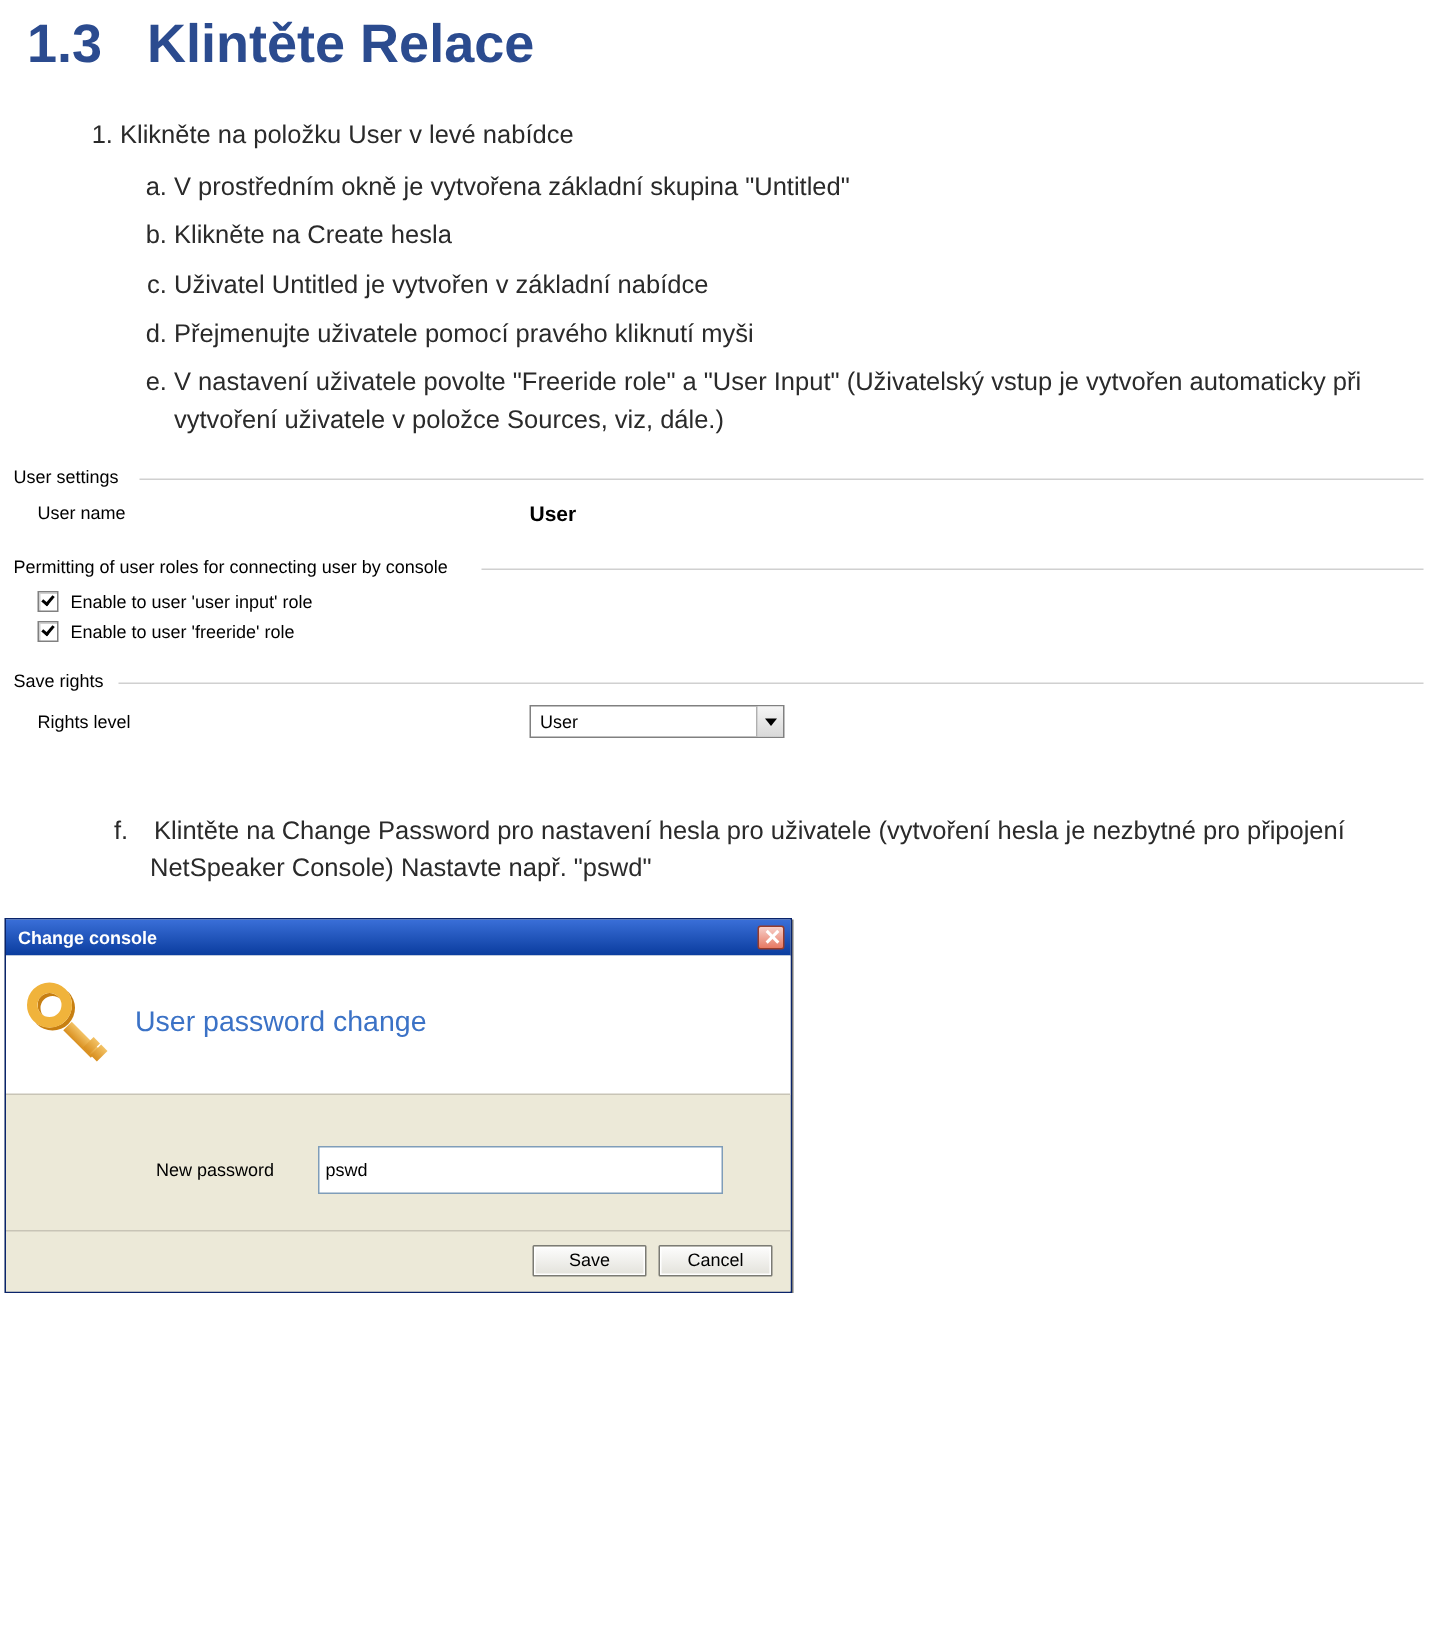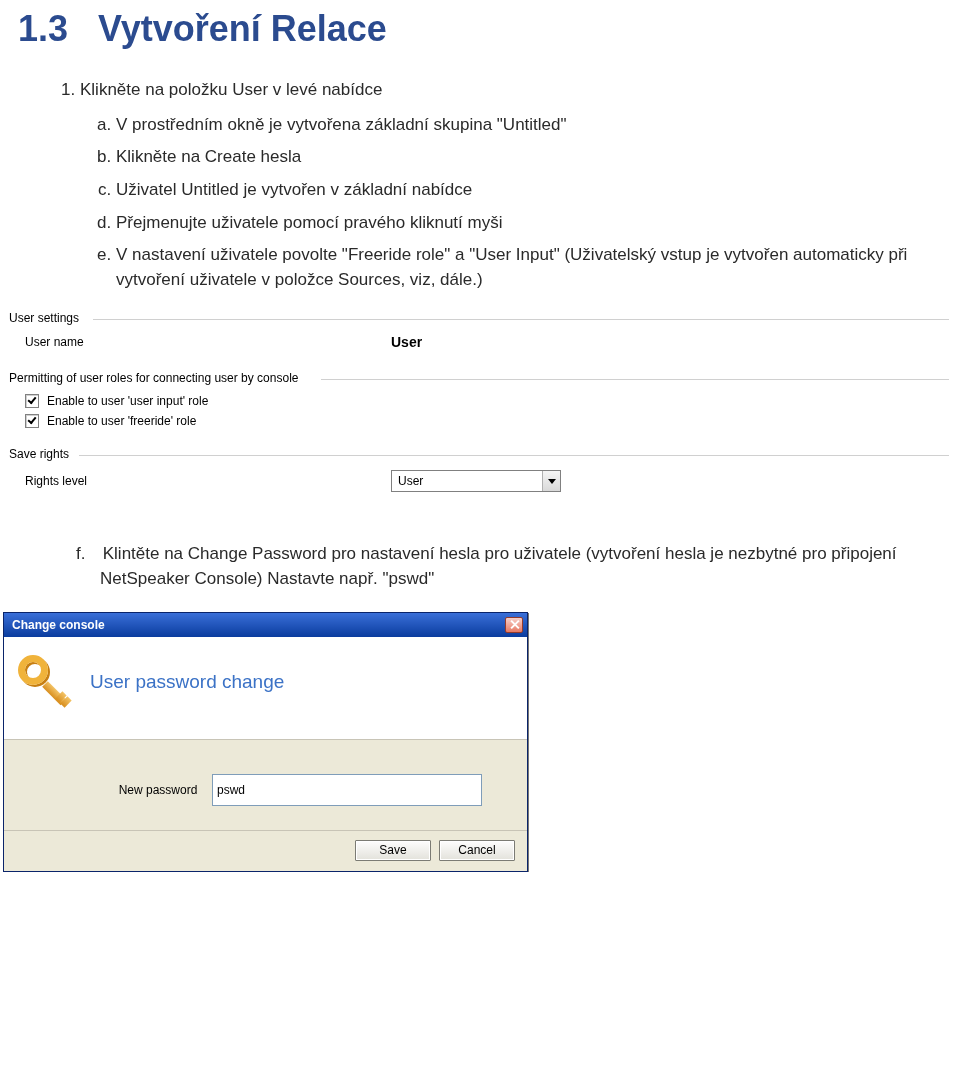--- a/index.html
+++ b/index.html
@@ -78,21 +78,20 @@
     border-top: 1px solid #d0d0d0;
   }
   .g1-line { left: 90px; }
   .g2-line { left: 318px; }
   .g3-line { left: 76px; }
 
   .row {
     display: flex;
     align-items: center;
     margin: 6px 0;
-    gap: 38px;
   }
   .row .lead-label {
     width: 340px;
     padding-left: 12px;
     font-size: 12px;
     color: #000;
   }
   .field-value.bold {
     font-family: Tahoma, Arial, sans-serif;
     font-weight: bold;
@@ -204,21 +203,21 @@
   }
   .close-btn .x::before { transform: rotate(45deg); }
   .close-btn .x::after  { transform: rotate(-45deg); }
 
   .dialog-top {
     background: #fff;
     border-bottom: 1px solid #c8c4b6;
     display: flex;
     align-items: center;
     gap: 18px;
-    padding: 18px 14px 30px 14px;
+    padding: 18px 14px 20px 14px;
   }
   .key-icon {
     width: 54px; height: 54px; position: relative;
     flex-shrink: 0;
   }
   .key-ring {
     position: absolute;
     left: 0; top: 0;
     width: 30px; height: 30px;
     border: 7px solid #f0b33b;
@@ -253,21 +252,20 @@
   }
   .dlg-row {
     display: flex;
     align-items: center;
     padding-left: 86px;
   }
   .dlg-row .dlg-label {
     width: 108px;
     font-size: 12px;
     color: #000;
-    text-align: center;
   }
   .dlg-input {
     width: 270px; height: 32px;
     border: 1px solid #7f9db9;
     background: #fff;
     font-size: 12px;
     padding: 0 4px;
     display: flex; align-items: center;
     color: #000;
   }
@@ -293,21 +291,21 @@
   }
 </style>
 </head>
 <body>
 
 <div class="page">
 
   <h1 class="section-title">
     <span>1.3</span>
     &nbsp;
-    <span>Vytvoření Relace</span>
+    <span>Klintěte Relace</span>
   </h1>
 
   <ol class="main-list">
     <li>
       <span>Klikněte na položku User v levé nabídce</span>
       <ol class="sub-list">
         <li><span>V prostředním okně je vytvořena základní skupina "Untitled"</span></li>
         <li><span>Klikněte na Create hesla</span></li>
         <li><span>Uživatel Untitled je vytvořen v základní nabídce</span></li>
         <li><span>Přejmenujte uživatele pomocí pravého kliknutí myši</span></li>

